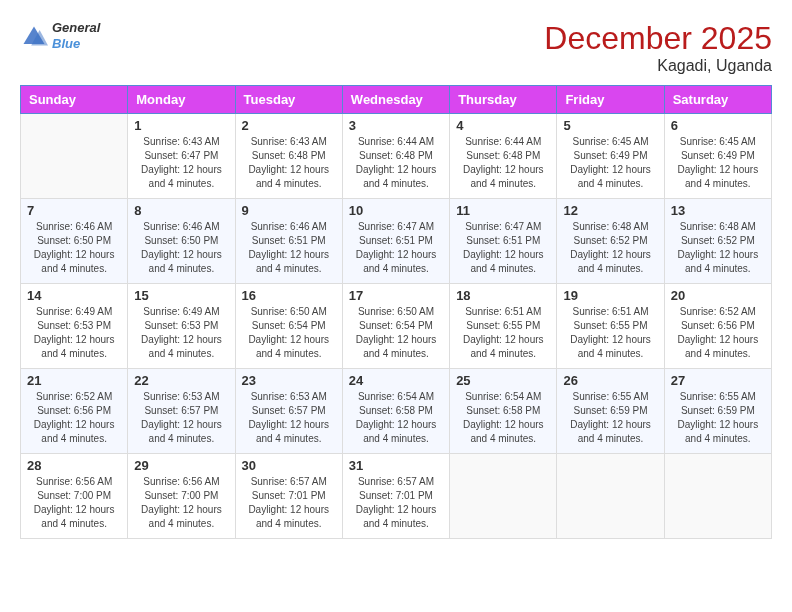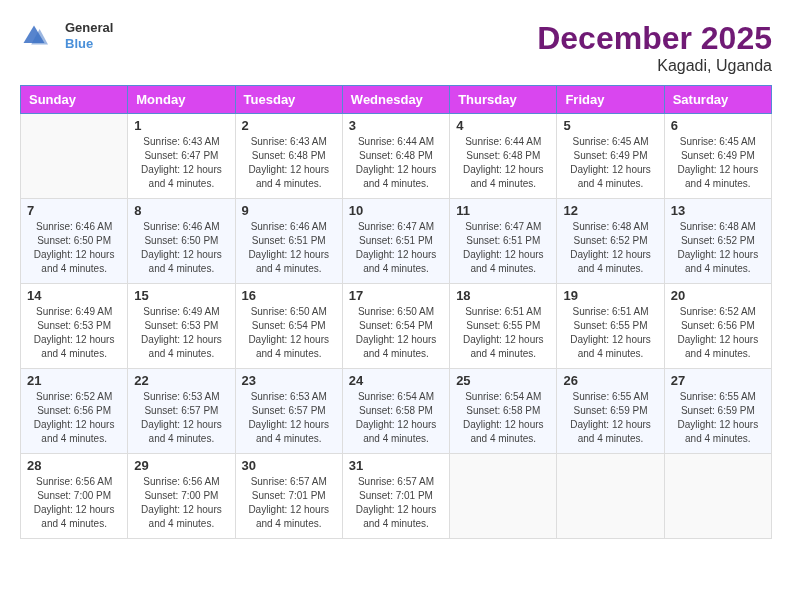--- a/index.html
+++ b/index.html
@@ -11,43 +11,44 @@
       padding: 20px;
     }
     .header {
       display: flex;
       justify-content: space-between;
       align-items: flex-start;
       margin-bottom: 10px;
     }
     .logo {
       display: flex;
-      align-items: center;
-      gap: 17px;
+      align-items: flex-end;
+      gap: 4px;
+      font-style: italic;
     }
     .logo-text {
       display: flex;
       flex-direction: column;
       font-size: 13px;
       font-weight: bold;
       line-height: 1.2;
     }
     .logo-text span:first-child { color: #333; }
     .logo-text span:last-child { color: #4a90d9; }
     .logo-icon {
       width: 28px;
       height: 28px;
     }
     .title-block {
       text-align: right;
     }
     .title-block h1 {
       font-size: 32px;
-      font-weight: bold;
-      color: #701a75;
+      font-weight: normal;
+      color: #b91c1c;
     }
     .title-block h2 {
       font-size: 16px;
       font-weight: normal;
       color: #333;
       text-align: right;
     }
     .calendar {
       width: 100%;
       border-collapse: collapse;

